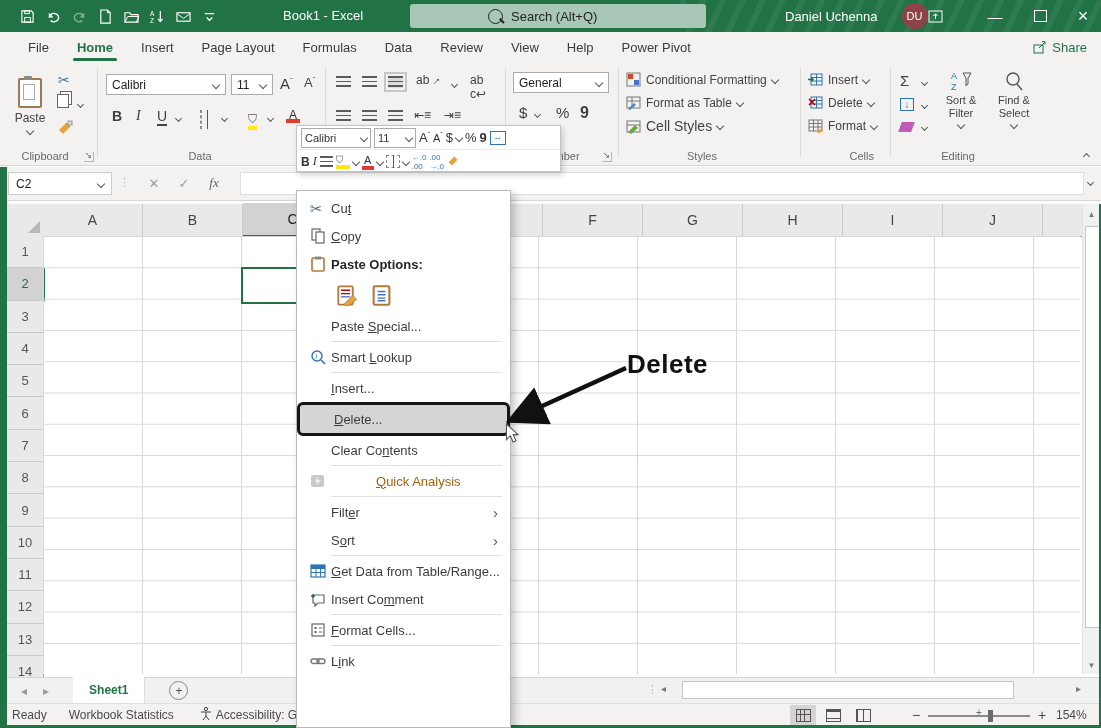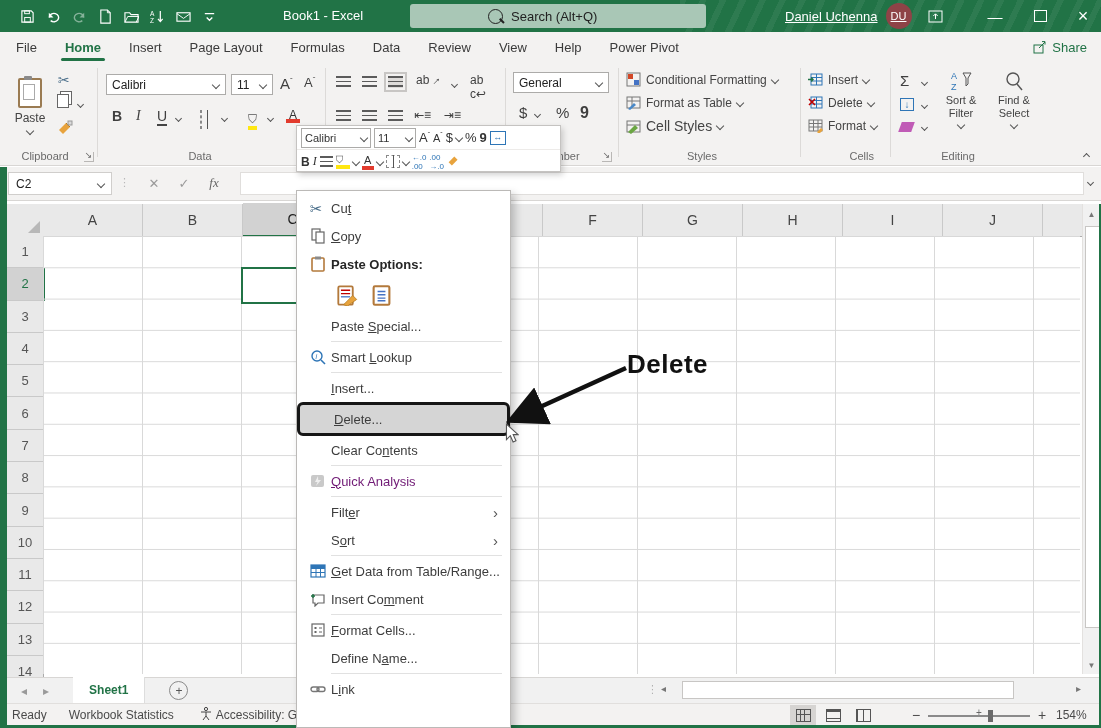--- a/index.html
+++ b/index.html
@@ -97,21 +97,21 @@
   #frame-bottom{left:0;top:725px;width:1101px;height:3px;background:#217346;}
   
   #ctxmenu{left:296px;top:190px;width:215px;height:538px;background:#fff;border:1px solid #BBB9B7;
            box-shadow:4px 4px 8px rgba(0,0,0,.22);z-index:30;padding-top:3px;overflow:hidden;}
   .mi{height:28px;display:flex;align-items:center;font-size:13px;color:#3d3d3d;padding-left:8px;}
   .mi .mico{width:26px;display:flex;align-items:center;justify-content:center;flex:none;}
   .mi .mico svg{width:16px;height:16px;}
   .mi .mlabel{flex:1;}
   .mi .sub{margin-right:12px;color:#555;font-size:15px;}
   .mi.bold .mlabel{font-weight:bold;color:#262626;}
-  .mi.disabled{color:#701a75;}
+  .mi.disabled{color:#a16207;gap:45px;}
   .mi.hl{background:#D5D5D5;border:3px solid #161616;border-radius:6px;}
   .msep{height:1px;background:#E1E1E1;margin:1px 8px 1px 34px;}
   .pasterow{height:34px;display:flex;align-items:center;gap:10px;padding-left:38px;}
   .pbox{width:24px;height:24px;display:flex;align-items:center;justify-content:center;}
   .pbox svg{width:21px;height:21px;}
   u{text-decoration:underline;}
   
   #anno-label{left:627px;top:349px;font-size:26px;font-weight:bold;color:#111;z-index:40;letter-spacing:.5px;}
   #anno-arrow,#cursor{z-index:40;pointer-events:none;}
 </style>
@@ -171,41 +171,41 @@
         </svg>
       </span>
     </div>
   <div id="win-title" class="ab" style="left:283px;top:8px;">Book1 - Excel</div>
   <div id="searchbox" class="flex ab" style="left:410px;top:4px;width:296px;height:24px;padding-left:78px;gap:8px;">
     <span style="width:13px;height:13px;border:1.6px solid #222;border-radius:50%;position:relative;display:inline-block;">
         <i style="position:absolute;left:10px;top:10px;width:6px;height:1.6px;background:#222;transform:rotate(45deg);display:block;"></i>
       </span>
     <span>Search (Alt+Q)</span>
   </div>
-  <div class="ab flex" style="left:785px;top:0;height:32px;gap:8px;text-decoration:underline;">
+  <div class="ab flex" style="left:785px;top:0;height:32px;gap:24px;">
     <span style="font-size:13px;">Daniel Uchenna</span>
     <span id="avatar">DU</span>
   </div>
   <div class="ab flex" style="left:915px;top:0;height:32px;">
     <span class="winbtn">
       <svg width="15" height="15" viewBox="0 0 15 15">
           <rect x="1" y="2" width="13" height="11" fill="none" stroke="#fff"></rect>
           <path d="M7.5 10 V5 M5.3 7 L7.5 4.8 L9.7 7" fill="none" stroke="#fff"></path>
         </svg>
     </span>
   </div>
   <span class="winbtn ab" style="left:975px;">—</span>
   <span class="winbtn ab" style="left:1020px;">
       <i style="width:11px;height:10px;border:1.3px solid #fff;display:block;"></i>
     </span>
   <span class="winbtn ab" style="left:1063px;font-size:18px;">×</span>
 </div>
 
 <div id="tabrow" class="ab flex">
-  <div id="tabs" class="flex" style="padding-left:2px;">
+  <div id="tabs" class="flex" style="padding-left:14px;">
       <div class="rtab">File</div>
       <div class="rtab active">Home</div>
       <div class="rtab">Insert</div>
       <div class="rtab">Page Layout</div>
       <div class="rtab">Formulas</div>
       <div class="rtab">Data</div>
       <div class="rtab">Review</div>
       <div class="rtab">View</div>
       <div class="rtab">Help</div>
       <div class="rtab">Power Pivot</div>
@@ -637,24 +637,20 @@
       <span class="mico">
         <svg viewBox="0 0 16 16" width="16" height="16">
           <rect x="2" y="2" width="12" height="12" fill="none" stroke="#666" stroke-width="1.2"></rect>
           <rect x="4.5" y="5" width="2" height="2" fill="#666"></rect>
           <rect x="4.5" y="9" width="2" height="2" fill="#666"></rect>
           <path d="M9 6 h3 M9 10 h3" stroke="#666"></path>
         </svg>
       </span>
       <span class="mlabel"><u>F</u>ormat Cells...</span>
     </div>
-    <div class="mi">
-      <span class="mico"></span>
-      <span class="mlabel">Define N<u>a</u>me...</span>
-    </div>
     <div class="msep"></div>
     <div class="mi">
       <span class="mico">
         <svg viewBox="0 0 16 16" width="16" height="16">
           <rect x="1" y="6" width="8" height="4.5" rx="2.2" fill="none" stroke="#777" stroke-width="1.4"></rect>
           <rect x="7" y="6" width="8" height="4.5" rx="2.2" fill="none" stroke="#777" stroke-width="1.4"></rect>
         </svg>
       </span>
       <span class="mlabel">L<u>i</u>nk</span>
     </div>

